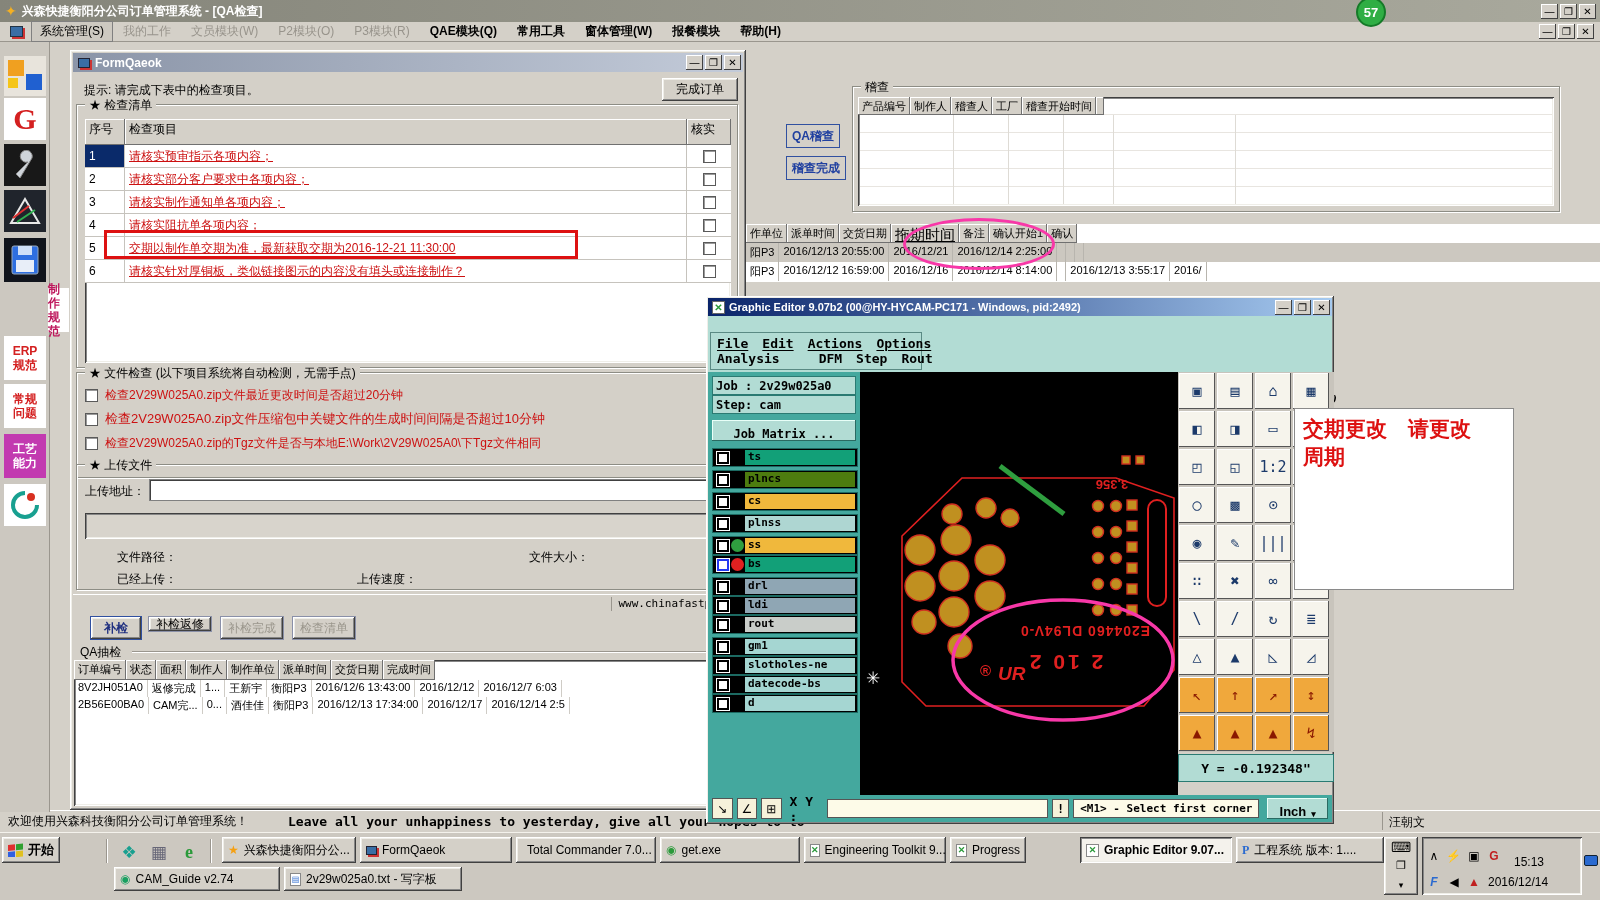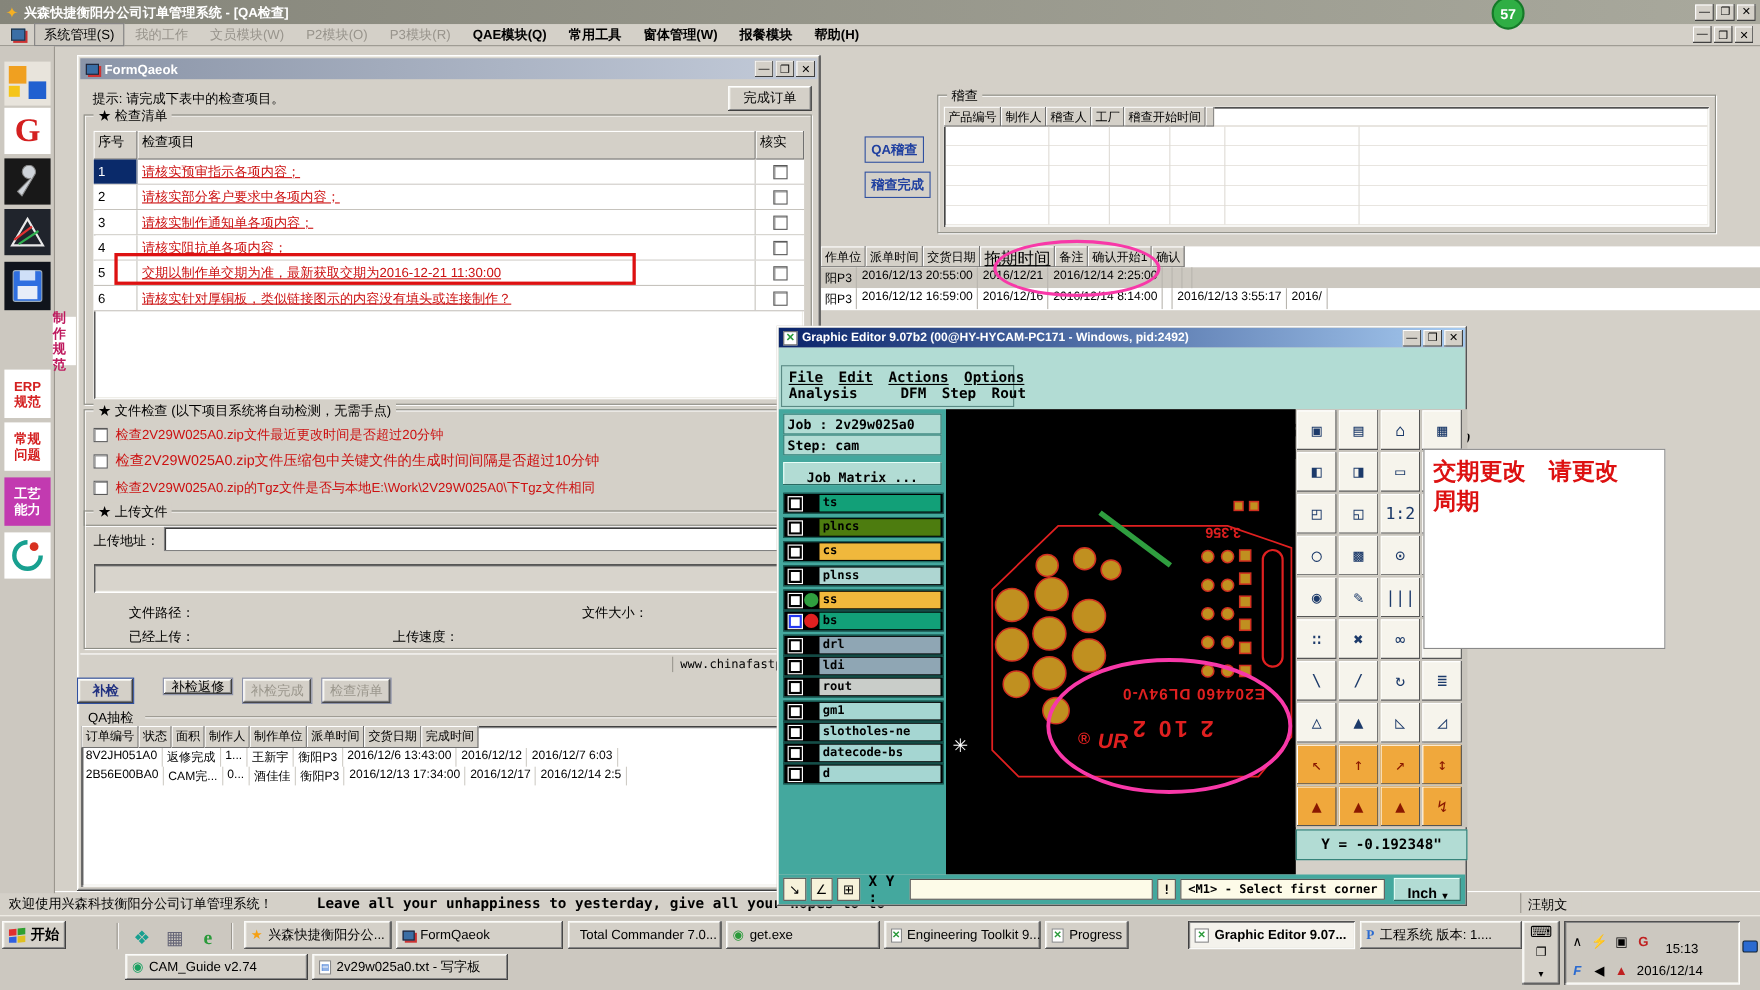--- a/index.html
+++ b/index.html
@@ -286,21 +286,21 @@
       <span class="abs" style="left:452px;top:84px;">文件大小：</span>
       <span class="abs" style="left:40px;top:106px;">已经上传：</span>
       <span class="abs" style="left:280px;top:106px;">上传速度：</span>
     </div>
 
     <div class="abs" style="left:3px;top:544px;width:670px;height:18px;background:#d4d0c8;border-top:1px solid #fff;display:flex;align-items:center;justify-content:flex-end;">
       <span style="border-left:1px solid #9a968e;height:14px;margin-right:6px;"></span>
       <span class="mono" style="font-size:11px;margin-right:12px;">www.chinafastprin</span>
     </div>
 
-    <div class="abs btn bo" style="left:0;top:566px;width:52px;height:24px;color:#203080;font-weight:bold;border:1px solid #3050a0;">补检</div>
+    <div class="abs btn bo" style="left:20px;top:566px;width:52px;height:24px;color:#203080;font-weight:bold;border:1px solid #3050a0;">补检</div>
     <div class="abs btn bo" style="left:78px;top:566px;width:64px;height:16px;color:#000000;border:1px solid #8a90a8;">补检返修</div>
     <div class="abs btn bo" style="left:150px;top:566px;width:64px;height:24px;color:#9a968c;border:1px solid #8a90a8;">补检完成</div>
     <div class="abs btn bo" style="left:222px;top:566px;width:64px;height:24px;color:#9a968c;border:1px solid #8a90a8;">检查清单</div>
 
     <div class="abs" style="left:10px;top:594px;font-size:12px;">QA抽检</div>
     <div class="abs" style="left:62px;top:601px;width:606px;height:1px;background:#9a968e;box-shadow:0 1px 0 #fff;"></div>
     <div class="abs bi" style="left:4px;top:610px;width:668px;height:146px;background:#fff;overflow:hidden;">
       <div style="display:flex;height:20px;">
 
       <div class="hdrcell" style="font-size:11px;">订单编号</div>

